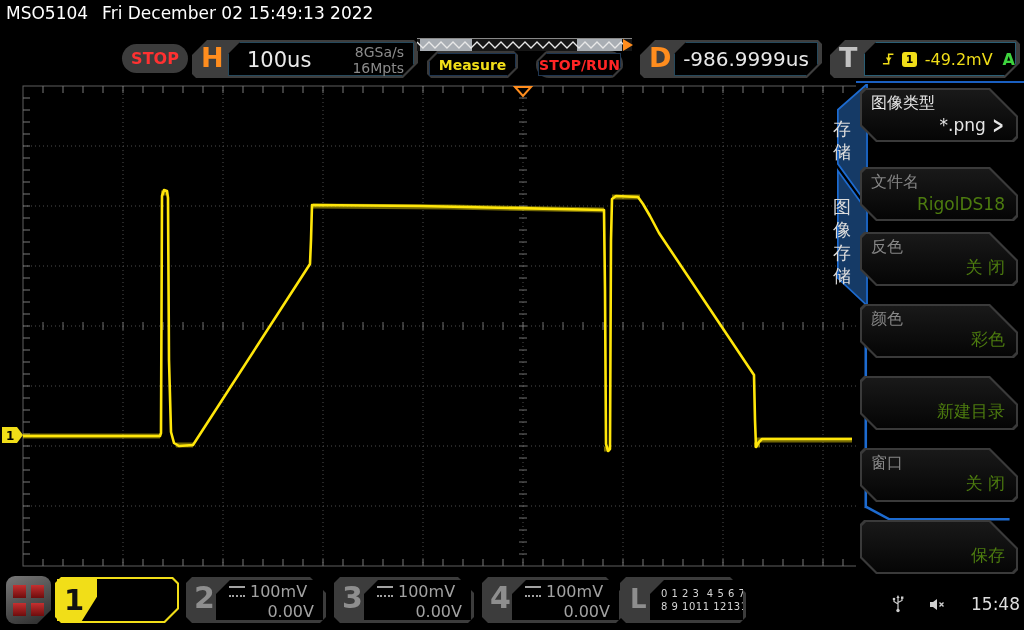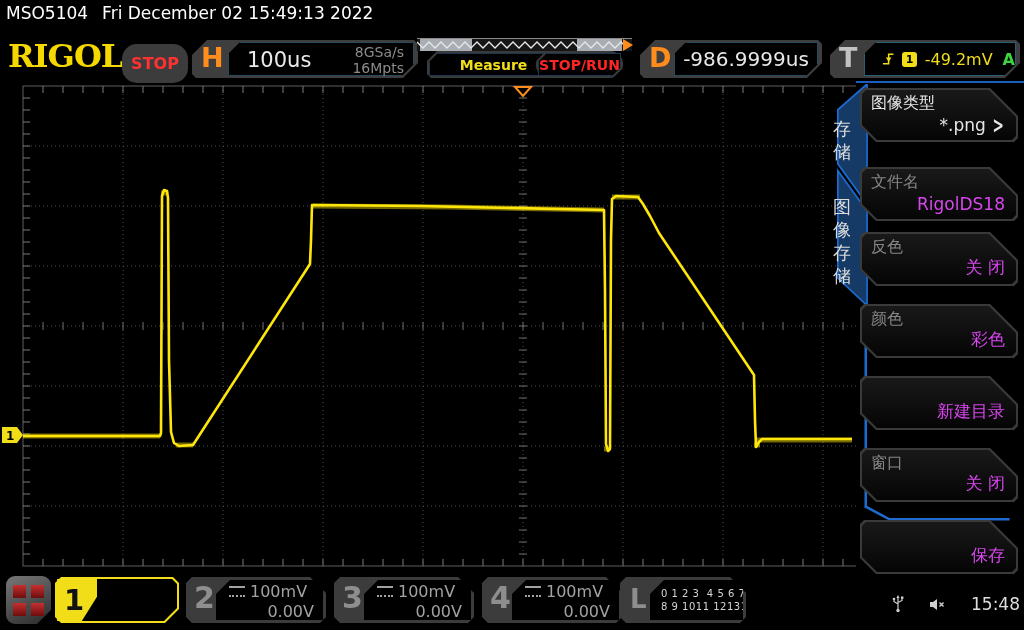--- a/index.html
+++ b/index.html
@@ -4,21 +4,21 @@
 <style>
   html,body{margin:0;padding:0;background:#000;}
   #screen{position:relative;width:1024px;height:630px;background:#000;overflow:hidden;
           font-family:"DejaVu Sans","Liberation Sans",sans-serif;-webkit-font-smoothing:antialiased;}
   
   .titlebar{position:absolute;left:6px;top:3px;z-index:10;color:#fff;font-size:17px;}
   .titlebar span{margin-right:14px;}
   
   .logo{position:absolute;left:8px;top:37px;z-index:10;font-family:"DejaVu Serif","Liberation Serif",serif;
         font-weight:bold;font-size:32px;color:#f5d800;letter-spacing:-1px;}
-  .stop-badge{position:absolute;left:122px;top:44px;width:66px;height:39px;z-index:10;background:#3c3c3c;
+  .stop-badge{position:absolute;left:122px;top:44px;width:66px;height:29px;z-index:10;background:#3c3c3c;
         border-radius:15px;color:#ff3131;font-weight:bold;font-size:16px;display:flex;align-items:center;justify-content:center;}
   .panel{position:absolute;top:40px;height:38px;z-index:10;background:#3e3e3e;
         clip-path:polygon(15px 0,calc(100% - 4px) 0,100% 4px,100% calc(100% - 15px),calc(100% - 15px) 100%,4px 100%,0 calc(100% - 4px),0 15px);}
   .panel .letter{position:absolute;left:9px;top:2px;font-size:27px;font-weight:bold;}
   .inner-box{position:absolute;top:2px;bottom:2px;right:4px;background:#000;border:1px solid #26495c;
         clip-path:polygon(12px 0,100% 0,100% calc(100% - 12px),calc(100% - 12px) 100%,0 100%,0 12px);}
   .h-panel{left:192px;width:226px;}
   .h-panel .inner-box{left:36px;}
   .timebase{position:absolute;left:18px;top:5px;font-size:21px;color:#eaeaea;}
   .rates{position:absolute;right:9px;top:1px;text-align:right;font-size:14px;line-height:16px;color:#8b8b8b;}
@@ -38,40 +38,40 @@
   .strip .seg{position:absolute;top:0;bottom:0;background:#a9aeb4;}
   .strip .seg.s1{left:3px;width:52px;}
   .strip .seg.s2{left:160px;width:45px;}
   .strip svg{position:absolute;left:0;top:0;}
   .strip .arrow{position:absolute;right:-1px;top:0;width:0;height:0;border-left:10px solid #ff8d1e;
         border-top:6px solid transparent;border-bottom:6px solid transparent;}
   .btn{position:absolute;top:51px;height:27px;z-index:10;background:#3a3a3a;
         clip-path:polygon(10px 0,calc(100% - 4px) 0,100% 4px,100% calc(100% - 10px),calc(100% - 10px) 100%,4px 100%,0 calc(100% - 4px),0 10px);}
   .btn .btn-inner{position:absolute;inset:2px;background:#000;border:1px solid #1e3550;display:flex;align-items:center;justify-content:center;
         clip-path:polygon(9px 0,100% 0,100% calc(100% - 9px),calc(100% - 9px) 100%,0 100%,0 9px);}
-  .measure-btn{left:427px;width:91px;padding-left:42px;}
+  .measure-btn{left:427px;width:91px;}
   .measure-btn .btn-inner{color:#f1de18;font-weight:bold;font-size:14px;}
   .stoprun-btn{left:536px;width:87px;border-radius:13px;}
   .stoprun-btn .btn-inner{color:#ff2525;font-weight:bold;font-size:14px;}
   
   #scope{position:absolute;left:0;top:0;z-index:1;pointer-events:none;}
   
   .menu-bg{position:absolute;left:856px;top:81px;width:168px;height:511px;background:#000;border-top:2px solid #1a5fc0;z-index:5;}
   .menu-svg{position:absolute;left:820px;top:84px;z-index:5;}
   .tab-text{position:absolute;width:22px;z-index:6;color:#dcdcdc;font-size:18px;line-height:23px;
         word-break:break-all;text-align:center;cursor:default;}
   .tab1{left:831px;top:117px;}
   .tab2{left:831px;top:195px;}
   .menu-item{position:absolute;left:860px;width:158px;height:54px;z-index:6;}
   .mi-outer{position:absolute;inset:0;background:#3a3a3a;
         clip-path:polygon(4px 0,calc(100% - 28px) 0,100% 28px,100% calc(100% - 4px),calc(100% - 4px) 100%,16px 100%,0 calc(100% - 16px),0 4px);}
   .mi-inner{position:absolute;inset:2px;background:linear-gradient(#191919,#050505);
         clip-path:polygon(4px 0,calc(100% - 27px) 0,100% 27px,100% calc(100% - 4px),calc(100% - 4px) 100%,15px 100%,0 calc(100% - 15px),0 4px);}
   .mi-label{position:absolute;left:11px;top:5px;font-size:16px;color:#868686;}
-  .mi-value{position:absolute;right:13px;bottom:7px;font-size:17px;color:#d946ef;}
+  .mi-value{position:absolute;right:13px;bottom:7px;font-size:17px;color:#4d7c0f;}
   .mi-label.act,.mi-value.act{color:#e6e6e6;}
   .chev{display:inline-block;margin-left:5px;font-weight:bold;transform:scale(.8,1.3);color:#e6e6e6;}
   
   .bottombar{position:absolute;left:0;top:572px;width:1024px;height:58px;background:#000;z-index:4;}
   .grid-btn{position:absolute;left:6px;top:4px;width:45px;height:48px;border-radius:9px;
         background:linear-gradient(155deg,#787878,#2a2a2a);
         clip-path:polygon(0 0,100% 0,100% calc(100% - 14px),calc(100% - 14px) 100%,0 100%);
         display:flex;align-items:center;justify-content:center;}
   .grid-btn .sq{display:grid;grid-template-columns:13px 13px;grid-gap:5px;}
   .grid-btn .sq i{width:13px;height:13px;background:linear-gradient(#c43030,#6e0d0d);}
@@ -369,21 +369,20 @@
         <line x1="604" y1="449" x2="610" y2="449" stroke="#ffe60a" stroke-width="5" opacity="0.45"></line>
         <line x1="754" y1="445" x2="760" y2="445" stroke="#ffe60a" stroke-width="5" opacity="0.45"></line>
         <line x1="757" y1="440" x2="852" y2="440" stroke="#ffe60a" stroke-width="5" opacity="0.45"></line>
       </g>
     <path id="trace" fill="none" stroke-width="2.6" stroke-linejoin="round" stroke="#ffe60a" d="M23,436 L160,436 L161,433 L162,196 L164,190 L167,191 L168,198 L169,360 L171,432 L174,443 L179,446 L193,445 L310,264 L311,240 L312,205 L420,206 L604,210 L605,290 L606,444 L608,451 L610,449 L611,240 L612,199 L616,196 L638,197 L643,204 L650,216 L659,233 L754,375 L755,420 L756,447 L759,442 L762,439 L852,439"></path>
     <polygon points="515,87 531,87 523,96" fill="#000" stroke="#ff8d1e" stroke-width="2"></polygon>
     <polygon points="2,427 17,427 23,435 17,443 2,443" fill="#f1de18"></polygon>
     <text x="6" y="440" font-size="12" font-weight="bold" fill="#000">1</text>
   </svg>
 
-  <div class="logo">RIGOL</div>
   <div class="stop-badge">STOP</div>
 
   <div class="panel h-panel">
     <span class="letter orange">H</span>
     <div class="inner-box">
       <span class="timebase">100us</span>
       <div class="rates">
         <div>8GSa/s</div>
         <div>16Mpts</div>
       </div>

